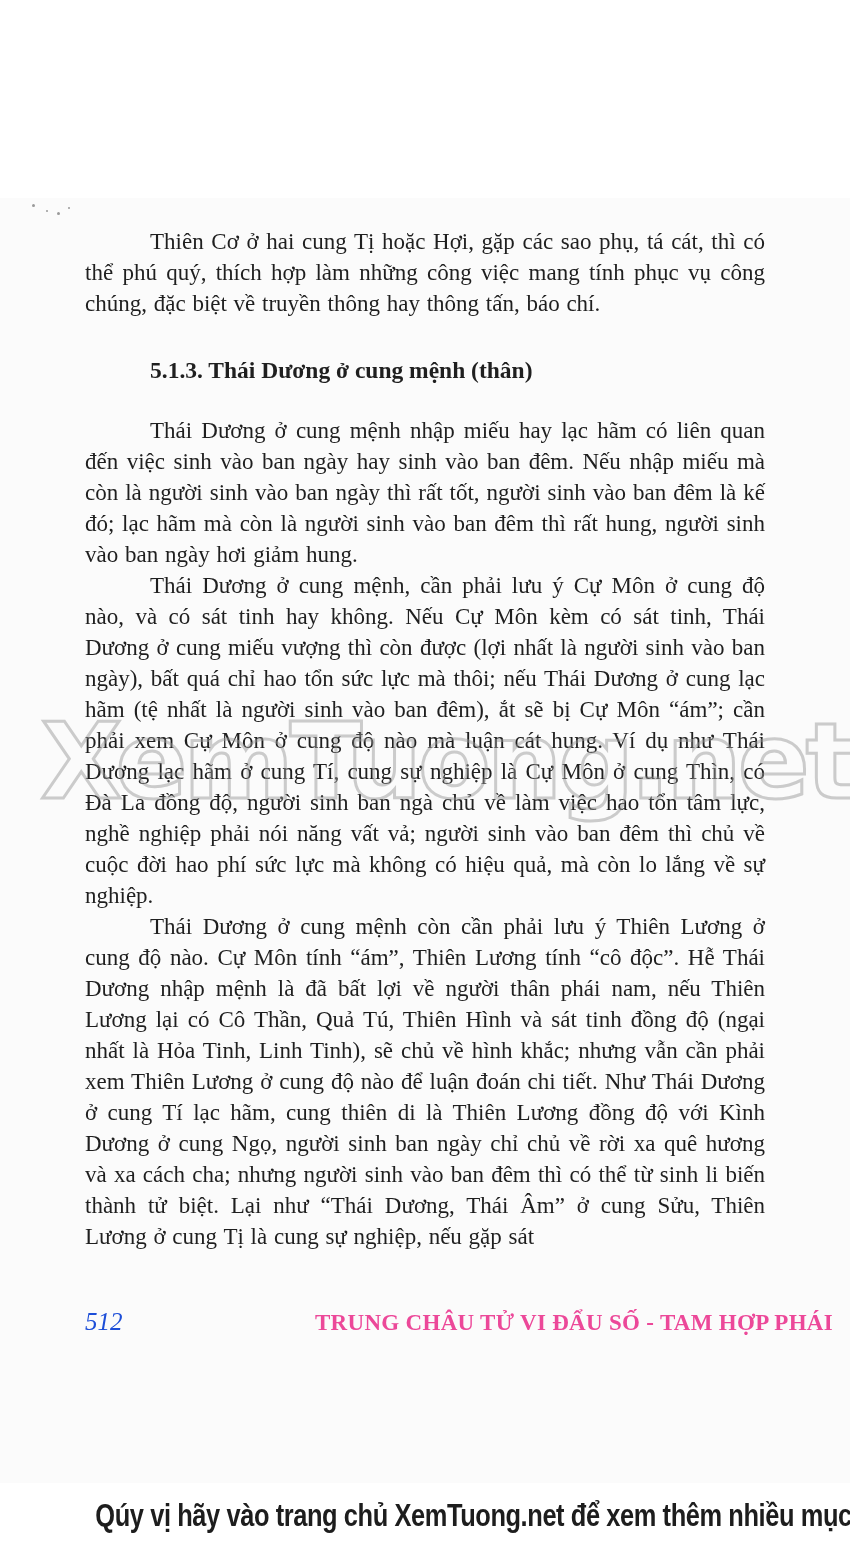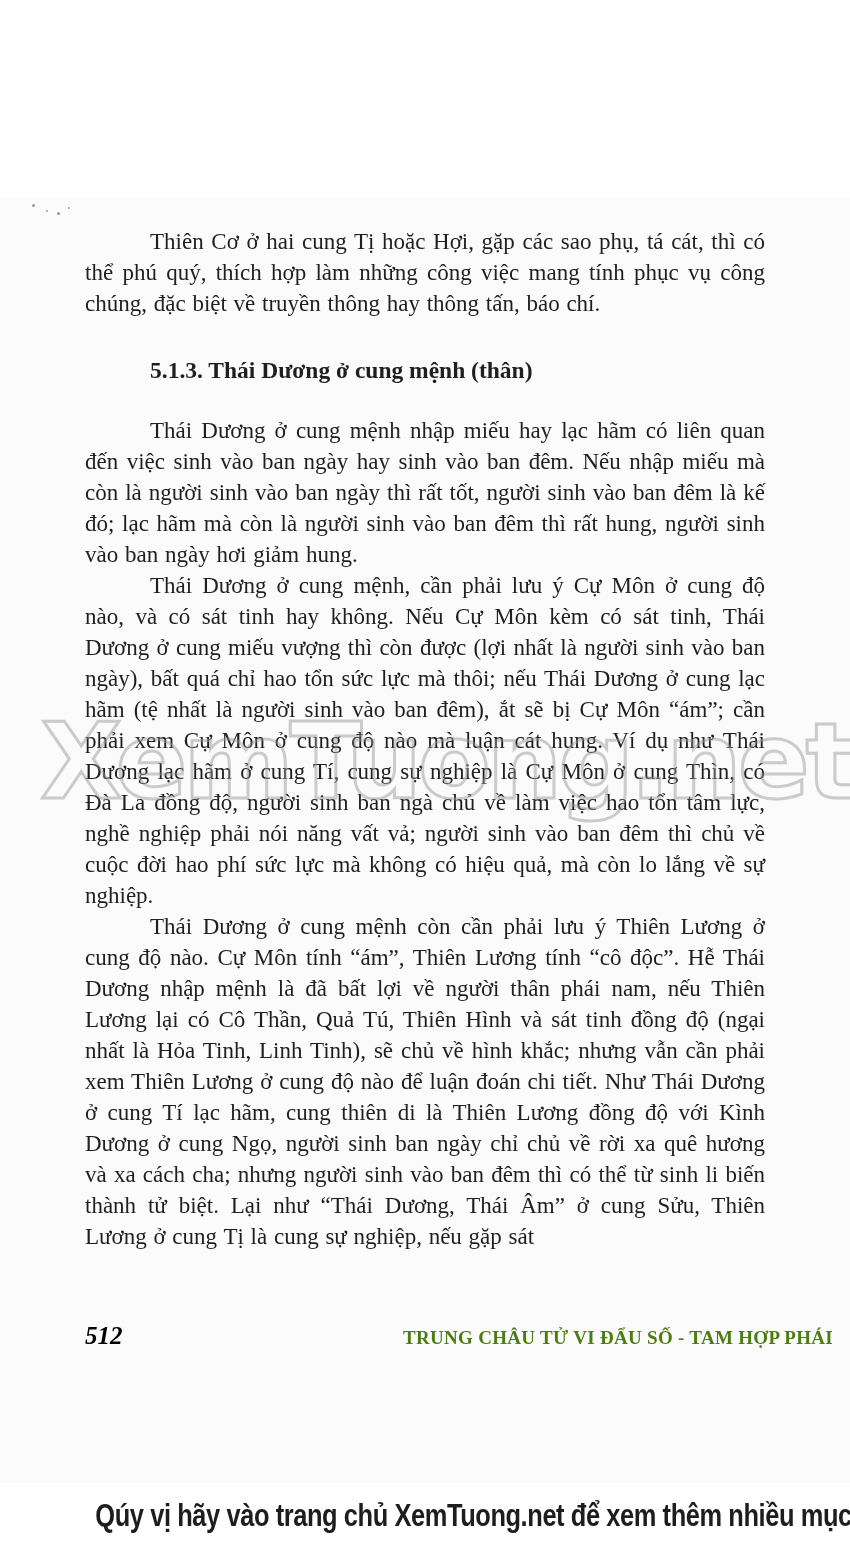--- a/index.html
+++ b/index.html
@@ -75,30 +75,29 @@
 
   .footer {
     position: absolute;
     left: 85px; right: 60px; top: 1308px;
     display: flex;
     justify-content: space-between;
     align-items: baseline;
   }
   .pageno {
     font-style: italic;
-    font-weight: bold;
+    font-weight: normal;
     font-size: 25px;
-    color: #000000;
-    margin-top: 14px;
+    color: #1d4ed8;
   }
   .runtitle {
     font-weight: bold;
-    font-size: 19px;
+    font-size: 23px;
     letter-spacing: 0.3px;
-    color: #4d7c0f;
+    color: #ec4899;
   }
 
   .banner {
     position: absolute;
     left: 0; right: 0; top: 1498px;
     text-align: center;
     font-family: "Liberation Sans", "DejaVu Sans", sans-serif;
     font-weight: bold;
     font-size: 31px;
     color: #1d1d1d;

